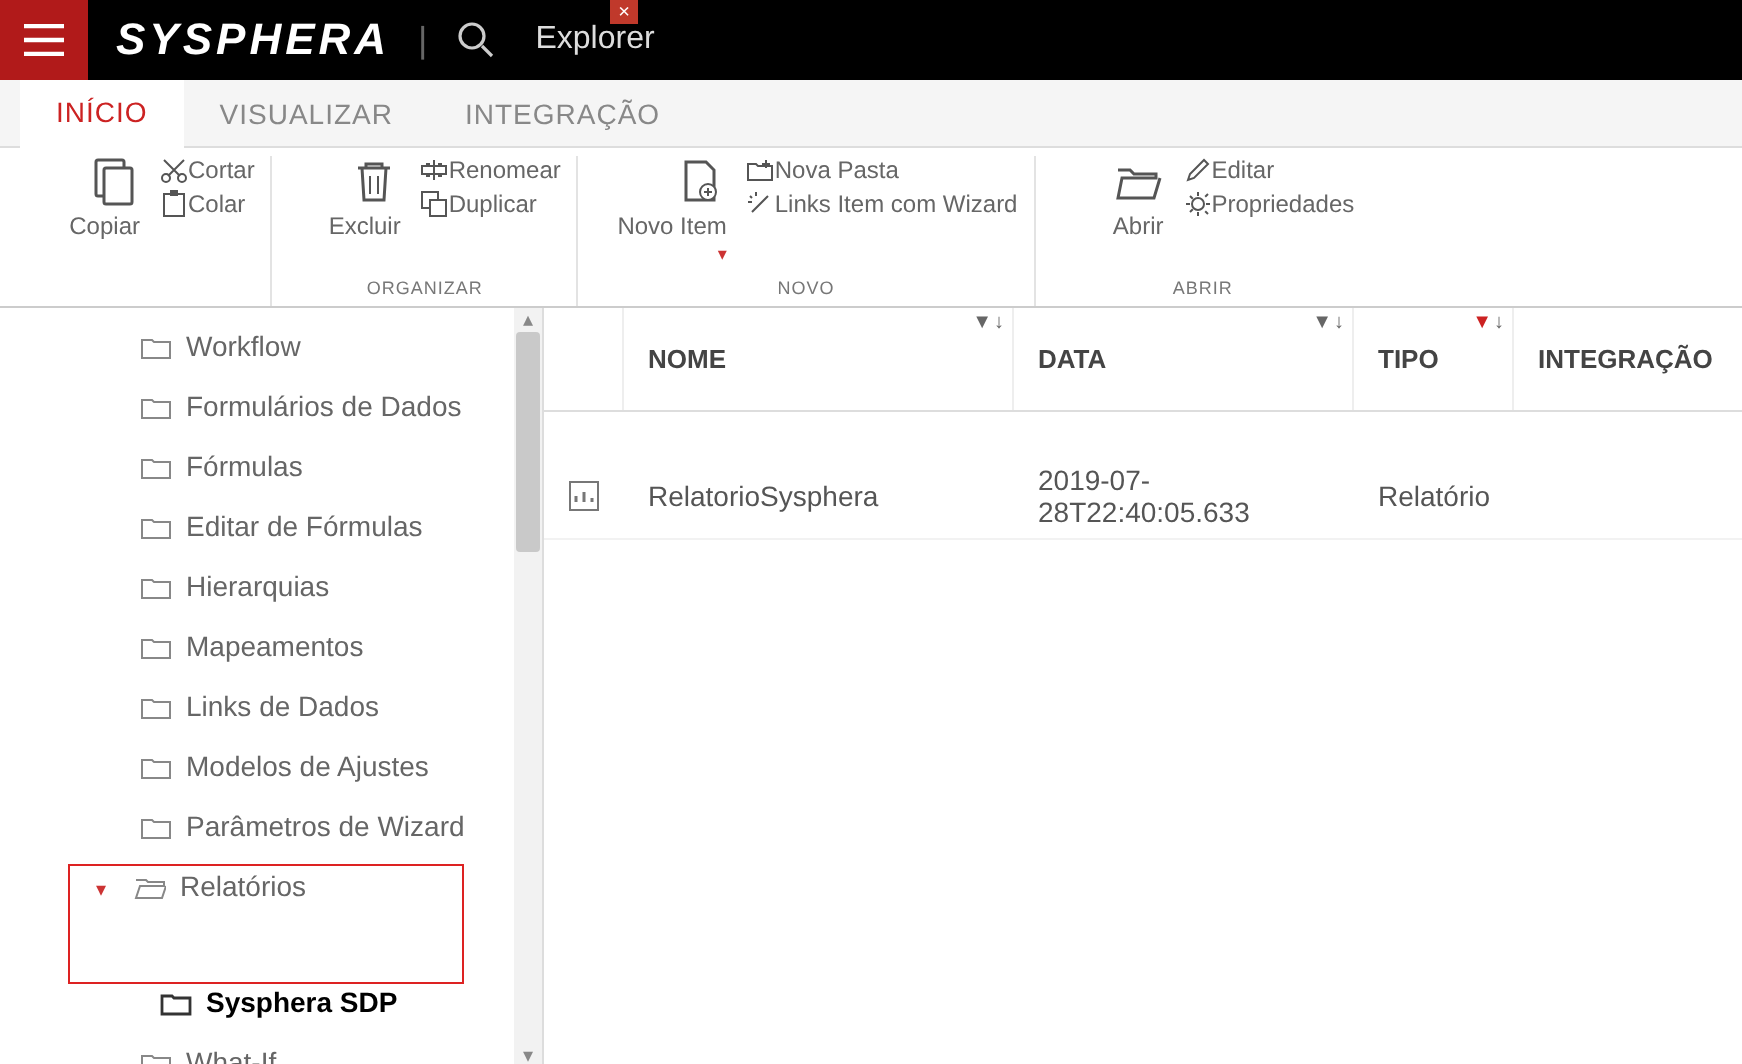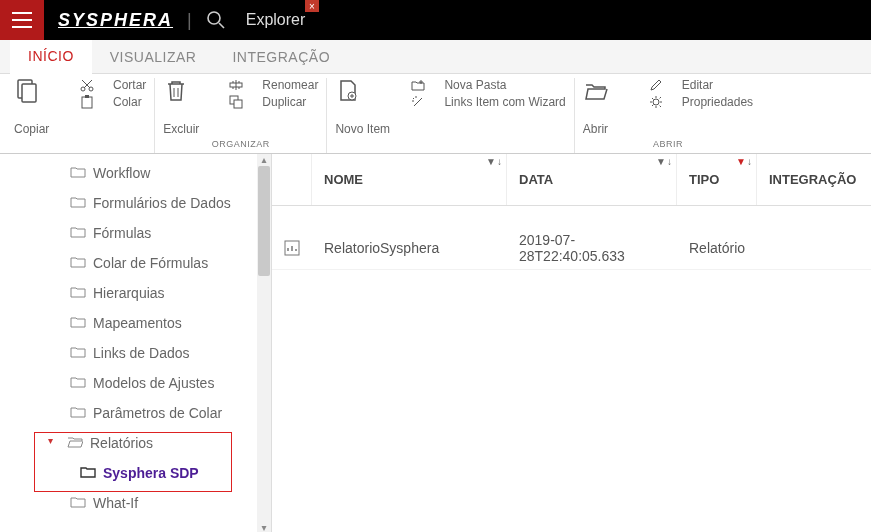--- a/index.html
+++ b/index.html
@@ -1,50 +1,50 @@
 <!DOCTYPE html>
 <html><head>
 <meta charset="utf-8">
 <style>
   * { box-sizing: border-box; margin: 0; padding: 0; }
   body { font-family: "Segoe UI", Arial, sans-serif; font-size: 13px; color: #444; width: 871px; height: 532px; overflow: hidden; background: #fff; }
   
   
   .topbar { background: #000; height: 40px; display: flex; align-items: center; position: relative; }
   .menu-btn { background: #b11a1a; width: 44px; height: 40px; display: flex; align-items: center; justify-content: center; cursor: pointer; }
-  .brand { color: #fff; font-weight: bold; font-style: italic; letter-spacing: 2px; font-size: 18px; margin-left: 14px; font-family: Arial, sans-serif; text-decoration: underline; }
+  .brand { color: #fff; font-weight: bold; font-style: italic; letter-spacing: 2px; font-size: 22px; margin-left: 14px; font-family: Arial, sans-serif; }
   .topbar .divider { color: #666; margin: 0 14px; font-size: 18px; }
   .topbar .search-icon { color: #ddd; display: flex; align-items: center; }
   .topbar .title { color: #ddd; font-size: 16px; margin-left: 20px; }
   .close-badge { position: absolute; top: 0; left: 305px; background: #c0392b; color: #fff; font-size: 10px; width: 14px; height: 12px; display:flex; align-items:center; justify-content:center; cursor:pointer; }
   
   
   .tabs { height: 34px; background: #f5f5f5; border-bottom: 1px solid #ddd; display: flex; align-items: stretch; padding-left: 10px; }
   .tab { padding: 0 18px; font-size: 14px; color: #888; display: flex; align-items: center; cursor: pointer; letter-spacing: .5px; }
   .tab.active { color: #c22; background: #fff; border-bottom: 2px solid #fff; margin-bottom: -1px; }
   
   
   .ribbon { height: 80px; border-bottom: 1px solid #ccc; display: flex; padding: 4px 6px 0; gap: 0; background: #fff; }
   .ribbon-group { display: flex; flex-direction: column; justify-content: space-between; padding: 0 8px; border-right: 1px solid #e3e3e3; }
   .ribbon-group:last-child { border-right: none; }
   .group-body { display: flex; gap: 10px; align-items: flex-start; }
-  .big-btn { display: flex; flex-direction: column; align-items: flex-start; width: 56px; cursor: pointer; color: #666; font-size: 12px; gap: 18px; }
+  .big-btn { display: flex; flex-direction: column; align-items: flex-end; width: 56px; cursor: pointer; color: #666; font-size: 12px; gap: 2px; }
   .small-btns { display: flex; flex-direction: column; gap: 3px; }
-  .small-btn { display: flex; align-items: center; gap: 19px; cursor: pointer; font-size: 12px; color: #666; }
+  .small-btn { display: flex; align-items: center; gap: 0; cursor: pointer; font-size: 12px; color: #666; }
   .group-label { font-size: 9px; color: #777; text-align: center; letter-spacing: .5px; padding: 2px 0 4px; text-transform: uppercase; }
   .icon { display: inline-flex; align-items: center; justify-content: center; }
   .caret-red { color: #c33; font-size: 9px; text-align:center; }
   
   
   .main { display: flex; height: calc(532px - 40px - 34px - 80px); }
   .sidebar { width: 272px; border-right: 1px solid #ddd; overflow-y: hidden; position: relative; background:#fff; }
   .tree { padding: 4px 0; }
-  .tree-item { display: flex; align-items: flex-start; gap: 7px; padding: 7px 10px 7px 70px; color: #666; font-size: 14px; cursor: pointer; white-space: nowrap; }
+  .tree-item { display: flex; align-items: flex-end; gap: 7px; padding: 7px 10px 7px 70px; color: #666; font-size: 14px; cursor: pointer; white-space: nowrap; }
   .tree-item .caret { width: 10px; color: #c33; font-size: 10px; margin-left: -22px; margin-right: 2px; }
-  .tree-item.selected { font-weight: bold; color: #4c1d95; }
+  .tree-item.selected { font-weight: bold; color: #000000; margin-top: 28px; }
   .tree-item.child { padding-left: 80px; }
   .highlight-box { position: absolute; border: 1.5px solid #d22; left: 34px; top: 278px; width: 198px; height: 60px; pointer-events: none; }
   .scrollbar { position: absolute; right: 0; top: 0; width: 14px; height: 100%; background: #f2f2f2; }
   .scroll-thumb { position: absolute; right: 1px; top: 4px; width: 12px; height: 110px; background: #c9c9c9; border-radius: 2px; }
   .scroll-arrow { position: absolute; right: 2px; width: 10px; height: 10px; color:#888; font-size:10px; text-align:center; }
   
   .content { flex: 1; display: flex; flex-direction: column; }
   .grid-header { display: flex; align-items: stretch; border-bottom: 1px solid #ddd; height: 52px; background:#fff; }
   .gh-cell { display: flex; align-items: center; padding: 0 12px; font-weight: bold; font-size: 13px; color: #444; position: relative; border-right: 1px solid #eee; }
   .gh-cell:last-child { border-right: none; }
@@ -270,21 +270,21 @@
             </svg>
           </span>
           <span>Fórmulas</span>
         </div>
       <div class="tree-item">
           <span class="icon">
             <svg width="16" height="14" viewBox="0 0 16 14">
               <path d="M1 3h5l1 1h8v8H1z" stroke="#888" fill="none"></path>
             </svg>
           </span>
-          <span>Colar de Fórmulas</span>
+          <span>Editar de Fórmulas</span>
         </div>
       <div class="tree-item">
           <span class="icon">
             <svg width="16" height="14" viewBox="0 0 16 14">
               <path d="M1 3h5l1 1h8v8H1z" stroke="#888" fill="none"></path>
             </svg>
           </span>
           <span>Hierarquias</span>
         </div>
       <div class="tree-item">
@@ -310,21 +310,21 @@
             </svg>
           </span>
           <span>Modelos de Ajustes</span>
         </div>
       <div class="tree-item">
           <span class="icon">
             <svg width="16" height="14" viewBox="0 0 16 14">
               <path d="M1 3h5l1 1h8v8H1z" stroke="#888" fill="none"></path>
             </svg>
           </span>
-          <span>Parâmetros de Colar</span>
+          <span>Parâmetros de Wizard</span>
         </div>
       <div class="tree-item">
           <span class="caret">▾</span>
           <span class="icon">
             <svg width="16" height="14" viewBox="0 0 16 14">
               <path d="M1 3h5l1 1h8v2H3l-2 6h13l2-6" stroke="#888" fill="none"></path>
             </svg>
           </span>
           <span>Relatórios</span>
         </div>

